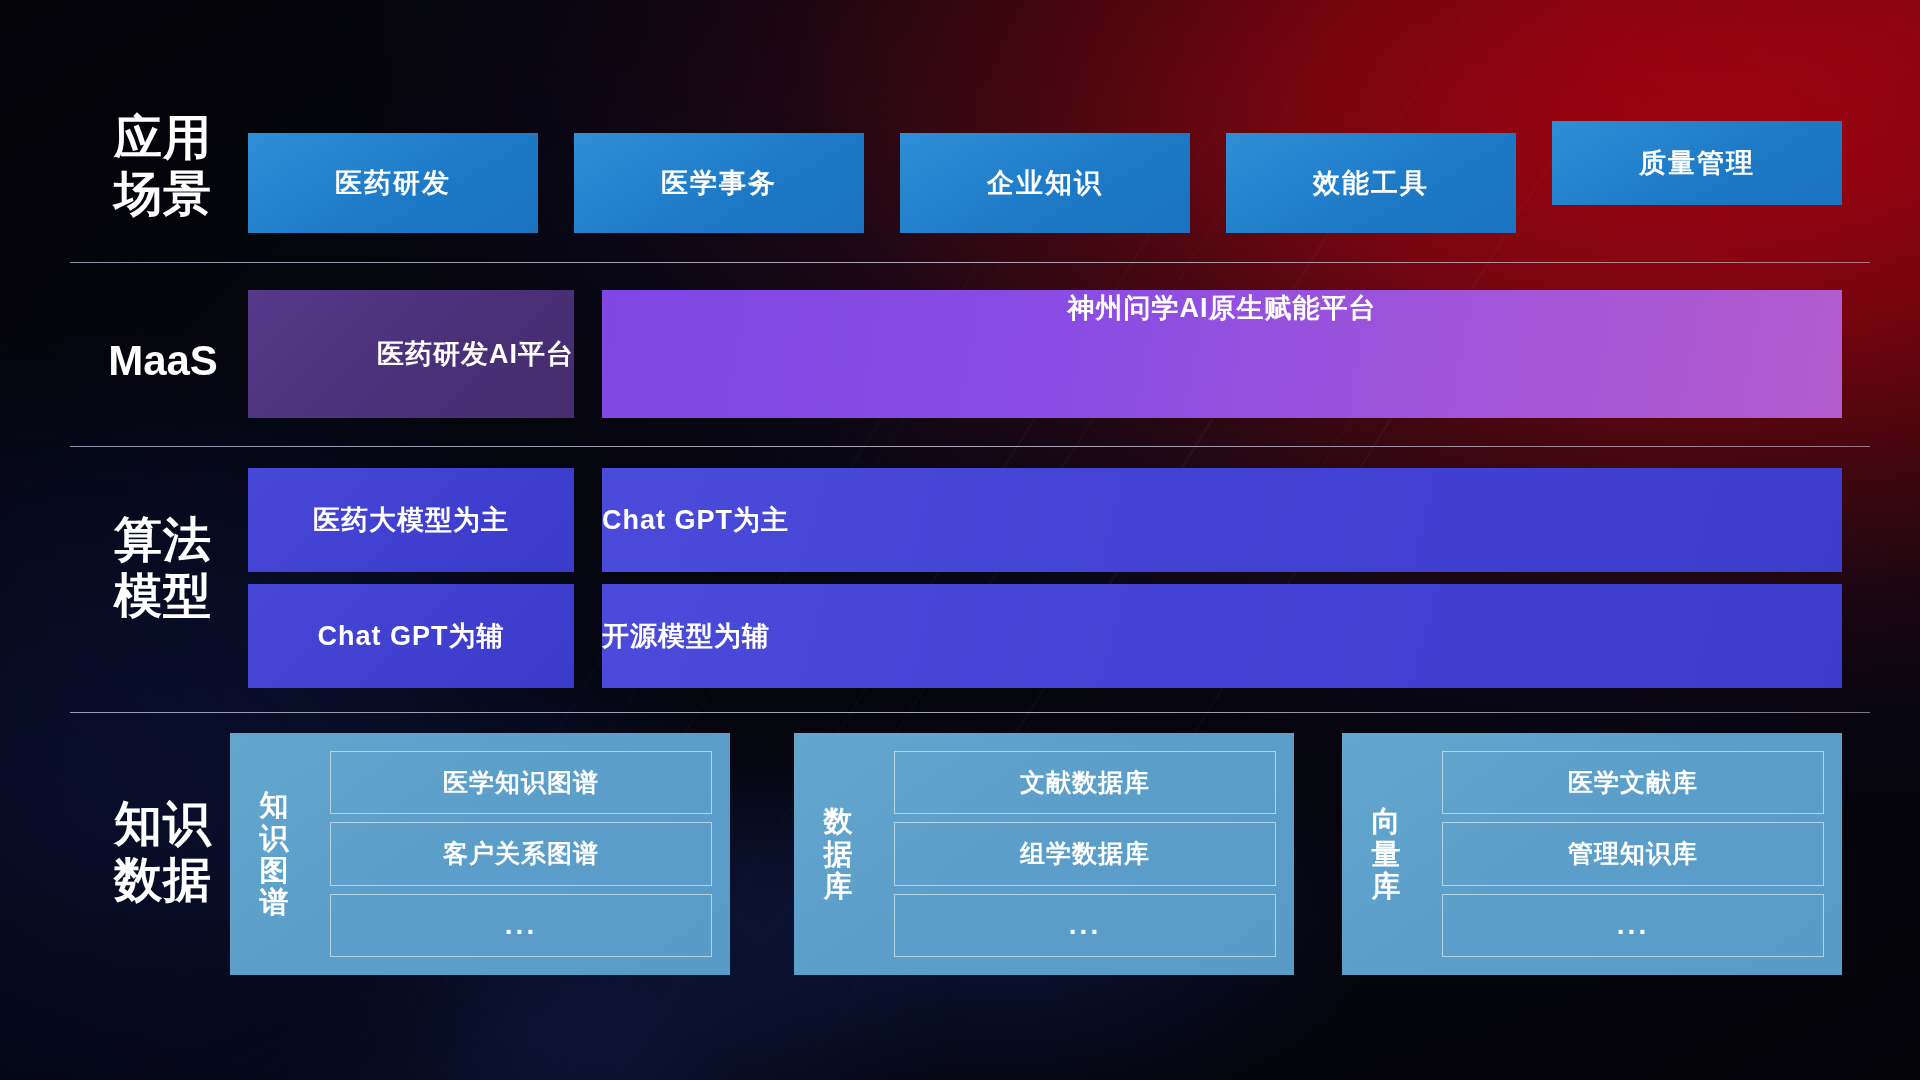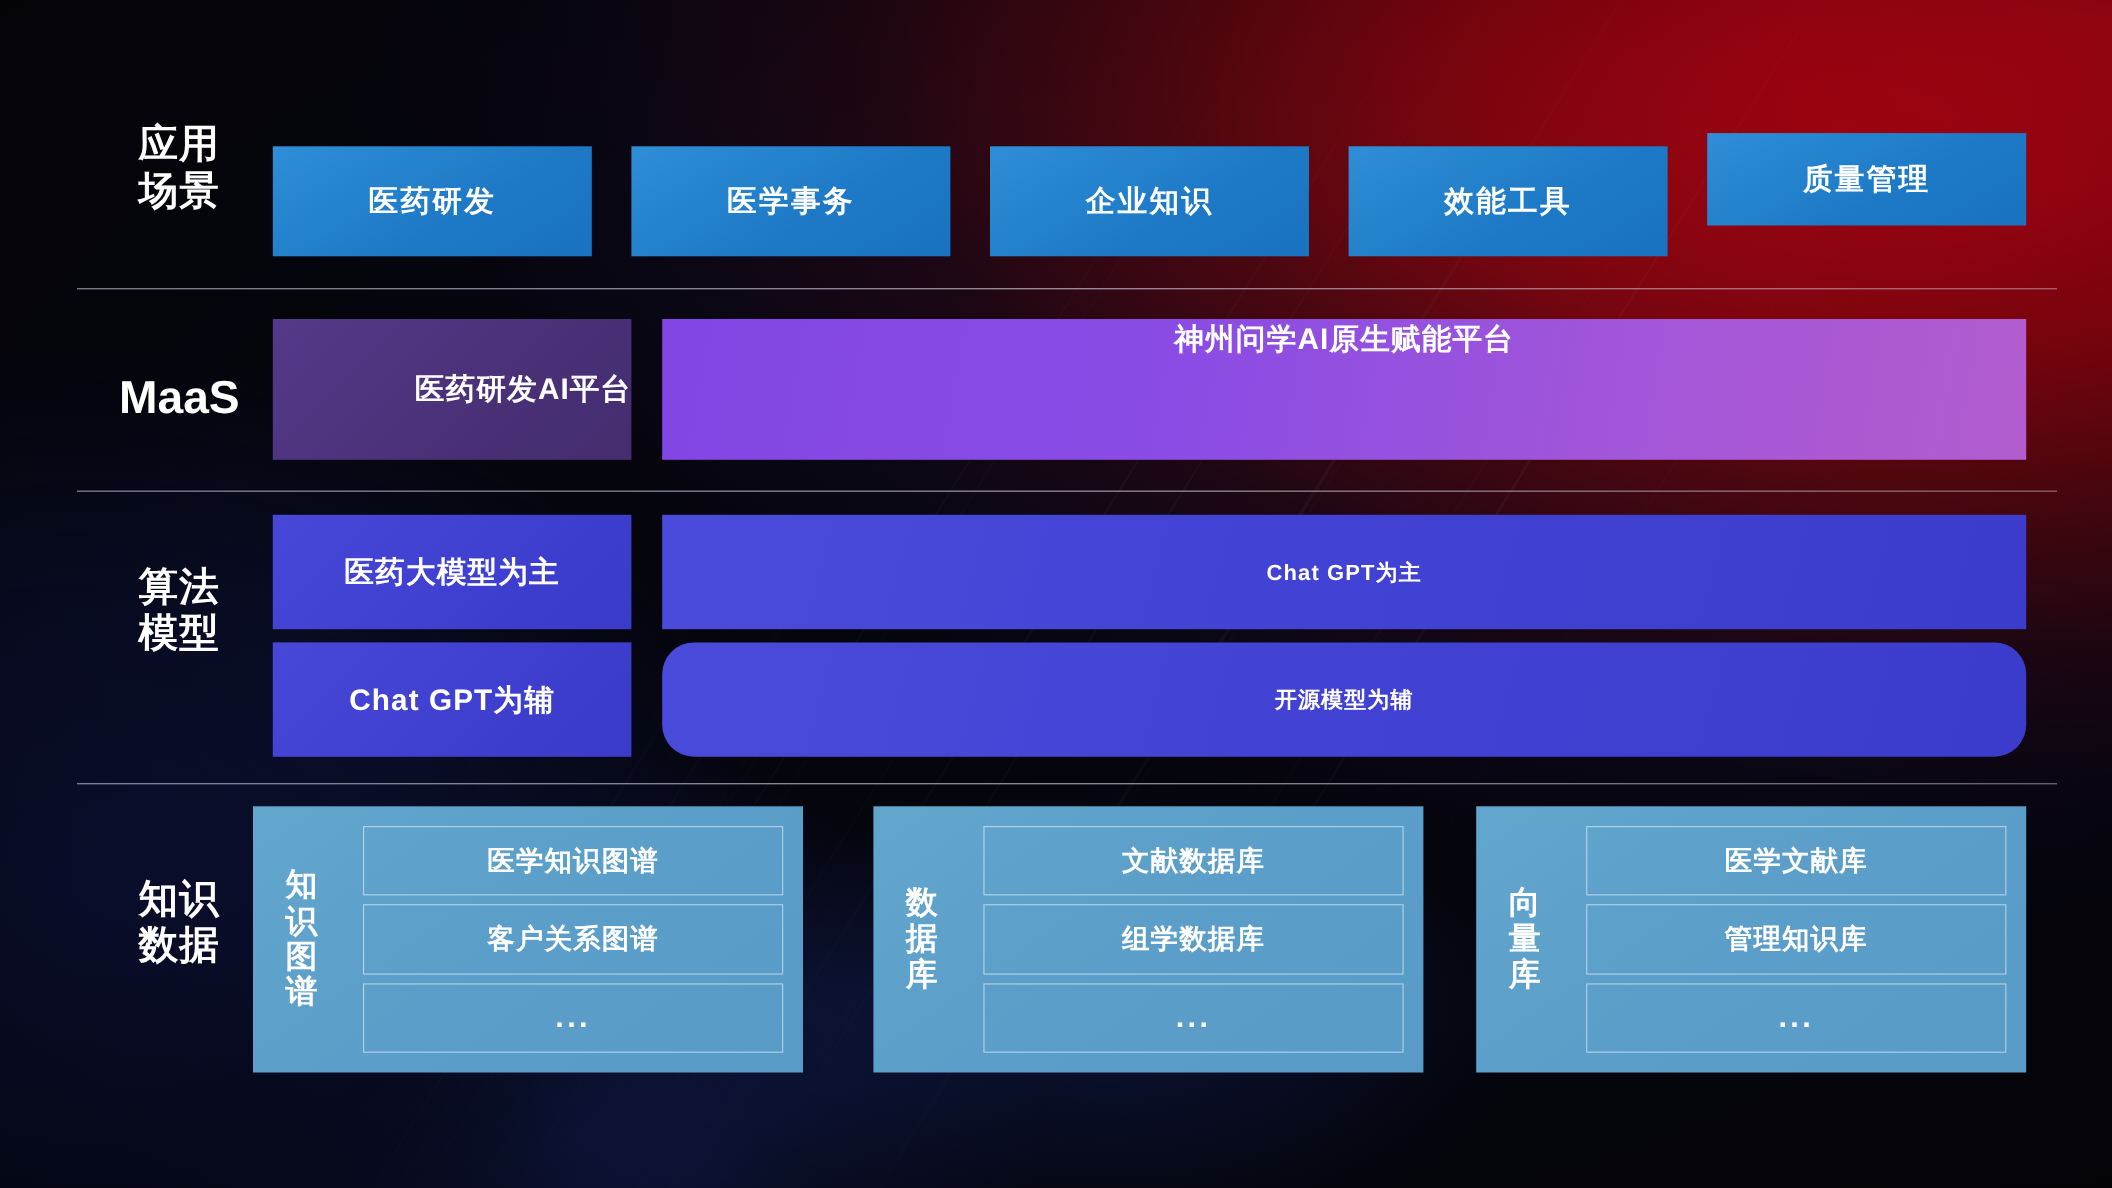--- a/index.html
+++ b/index.html
@@ -38,21 +38,21 @@
     background:radial-gradient(ellipse 78% 78% at 50% 50%, rgba(0,0,0,0) 45%, rgba(0,0,0,.45) 100%);
   }
 
   
   #stage { position:relative; z-index:2; width:1920px; height:1080px; }
 
   .row-label {
     position:absolute;
     color:#ffffff;
     font-weight:bold;
-    font-size:36px;
+    font-size:48px;
     line-height:1.16;
     letter-spacing:1px;
     text-align:center;
     width:150px;
     left:88px;
   }
   .row-label.en { font-size:42px; letter-spacing:0px; }
 
   .divider {
     position:absolute; height:1px;
@@ -87,22 +87,22 @@
   
   .algo-box {
     position:absolute;
     background:linear-gradient(135deg,#4848d8 0%,#3f3fd0 55%,#3b3bc9 100%);
     display:flex; align-items:center; justify-content:center;
     color:#fff; font-size:27px; font-weight:bold; letter-spacing:1px;
   }
   .algo-wide {
     position:absolute;
     background:linear-gradient(105deg,#4b4bdb 0%,#4242d4 45%,#3c3ccc 100%);
-    display:flex; align-items:center; justify-content:center;
-    color:#fff; font-size:20px; font-weight:bold; letter-spacing:1px;
+    display:flex; align-items:center; 
+    color:#fff; font-size:27px; font-weight:bold; letter-spacing:1px;
   }
 
   
   .kd-card {
     position:absolute;
     background:linear-gradient(145deg,#63a6cd 0%,#5a9ec9 50%,#579bc6 100%);
     display:flex; align-items:center;
     padding:14px 18px 14px 22px;
   }
   .kd-vlabel {
@@ -196,21 +196,21 @@
   <div class="algo-box" style="left:248px; top:468px; width:326px; height:104px;">
       <span>医药大模型为主</span>
     </div>
   <div class="algo-wide" style="left:602px; top:468px; width:1240px; height:104px;">
       <span>Chat GPT为主</span>
     </div>
 
   <div class="algo-box" style="left:248px; top:584px; width:326px; height:104px;">
       <span>Chat GPT为辅</span>
     </div>
-  <div class="algo-wide" style="left:602px; top:584px; width:1240px; height:104px;border-radius:29px;">
+  <div class="algo-wide" style="left:602px; top:584px; width:1240px; height:104px;">
       <span>开源模型为辅</span>
     </div>
 
   <div class="divider" style="top:712px;"></div>
 
   <div class="row-label" style="top:796px;">
     <div>知识</div>
     <div>数据</div>
   </div>
 

